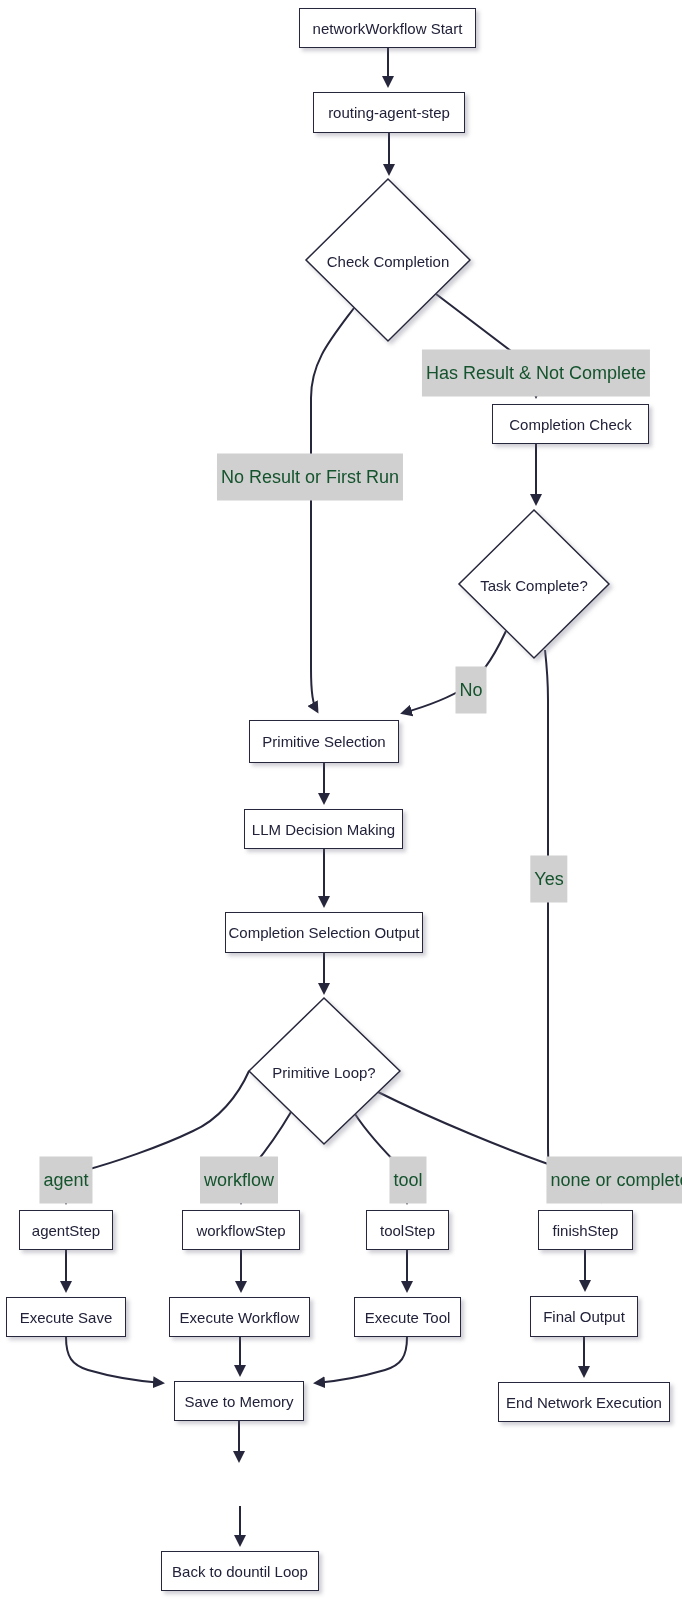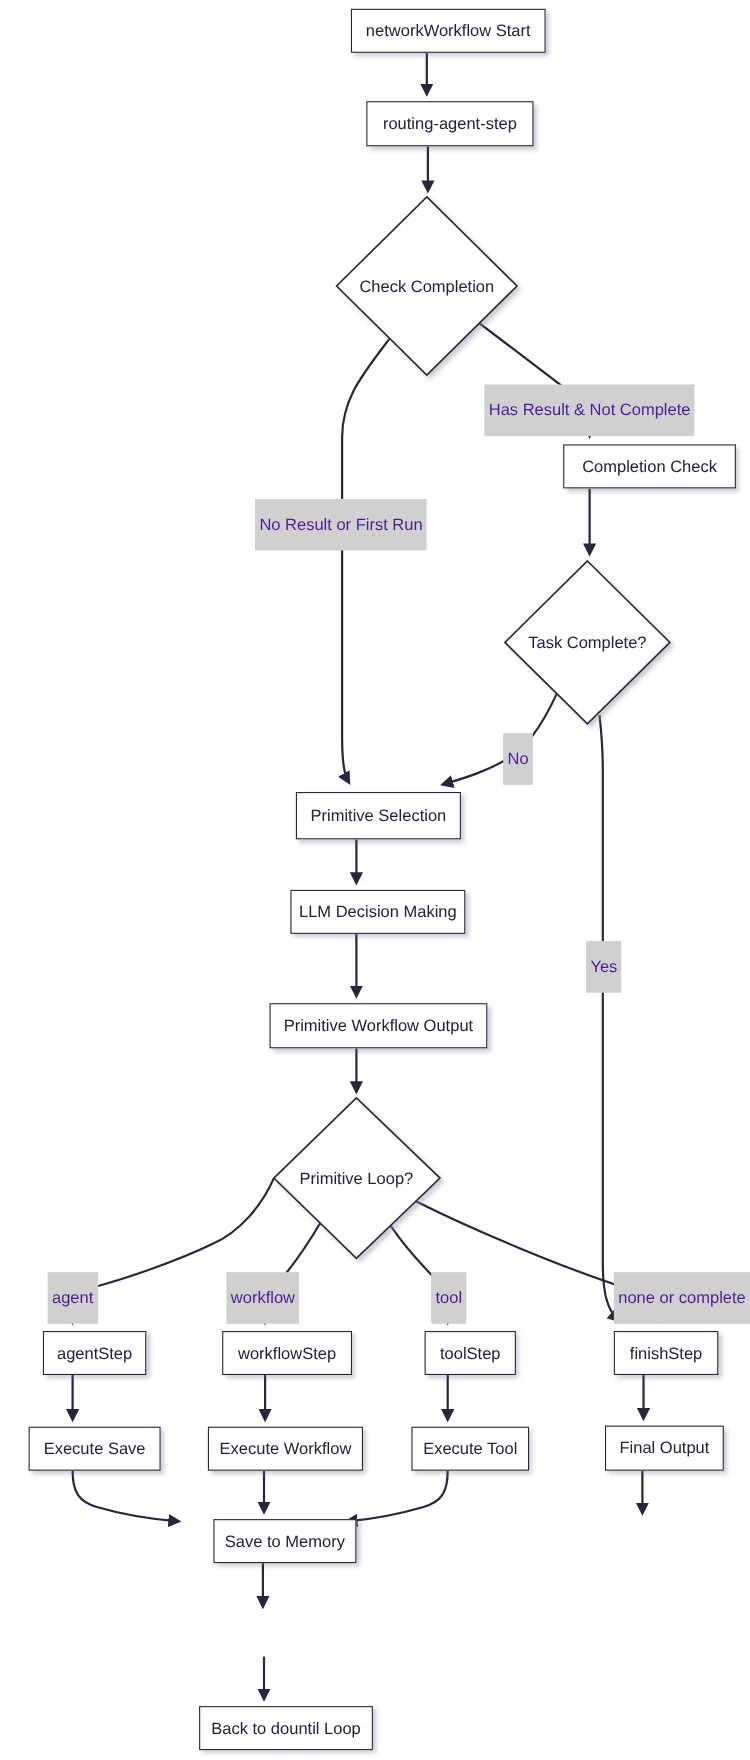--- a/index.html
+++ b/index.html
@@ -7,29 +7,28 @@
     position:relative;width:682px;height:1600px;background:#ffffff;
     font-family:"Liberation Sans", sans-serif;color:#21213a;overflow:hidden;
   }
   .edges{position:absolute;left:0;top:0;}
   .node{
     position:absolute;background:#ffffff;border:1.5px solid #26263c;
     display:flex;align-items:center;justify-content:center;
     font-size:15px;text-align:center;box-sizing:border-box;
     box-shadow:3px 3px 4px rgba(100,100,120,0.32);
     white-space:nowrap;
-    margin-left:20px;
   }
   .dlabel{
     position:absolute;transform:translate(-50%,-50%);
     font-size:15px;white-space:nowrap;
   }
   .elabel{
     position:absolute;transform:translate(-50%,-50%);
-    font-size:15px;background:#d0d0d0;color:#4c1d95;
+    font-size:18px;background:#d0d0d0;color:#14532d;
     padding:15px 4px;white-space:nowrap;line-height:17px;
   }
 </style>
 </head>
 <body>
 
 <div class="canvas">
 
   <svg class="edges" width="682" height="1600" viewBox="0 0 682 1600">
     <defs>
@@ -91,21 +90,21 @@
   <div class="node" style="left:492px;top:404px;width:157px;height:40px">
       <span>Completion Check</span>
     </div>
   <div class="node" style="left:249px;top:720px;width:150px;height:43px">
       <span>Primitive Selection</span>
     </div>
   <div class="node" style="left:244px;top:809px;width:159px;height:40px">
       <span>LLM Decision Making</span>
     </div>
   <div class="node" style="left:225px;top:912px;width:198px;height:41px">
-      <span>Primitive Workflow Output</span>
+      <span>Completion Selection Output</span>
     </div>
   <div class="node" style="left:19px;top:1210px;width:94px;height:40px">
       <span>agentStep</span>
     </div>
   <div class="node" style="left:182px;top:1210px;width:118px;height:40px">
       <span>workflowStep</span>
     </div>
   <div class="node" style="left:366px;top:1210px;width:83px;height:40px">
       <span>toolStep</span>
     </div>
@@ -120,20 +119,23 @@
     </div>
   <div class="node" style="left:354px;top:1297px;width:107px;height:40px">
       <span>Execute Tool</span>
     </div>
   <div class="node" style="left:530px;top:1296px;width:108px;height:41px">
       <span>Final Output</span>
     </div>
   <div class="node" style="left:174px;top:1381px;width:130px;height:40px">
       <span>Save to Memory</span>
     </div>
+  <div class="node" style="left:498px;top:1382px;width:172px;height:40px">
+      <span>End Network Execution</span>
+    </div>
   <div class="node" style="left:161px;top:1551px;width:158px;height:40px">
       <span>Back to dountil Loop</span>
     </div>
 
   <div class="dlabel" style="left:388px;top:261px">Check Completion</div>
   <div class="dlabel" style="left:534px;top:585px">Task Complete?</div>
   <div class="dlabel" style="left:324px;top:1072px">Primitive Loop?</div>
 
   <div class="elabel" style="left:310px;top:477px">No Result or First Run</div>
   <div class="elabel" style="left:536px;top:373px">Has Result &amp; Not Complete</div>

